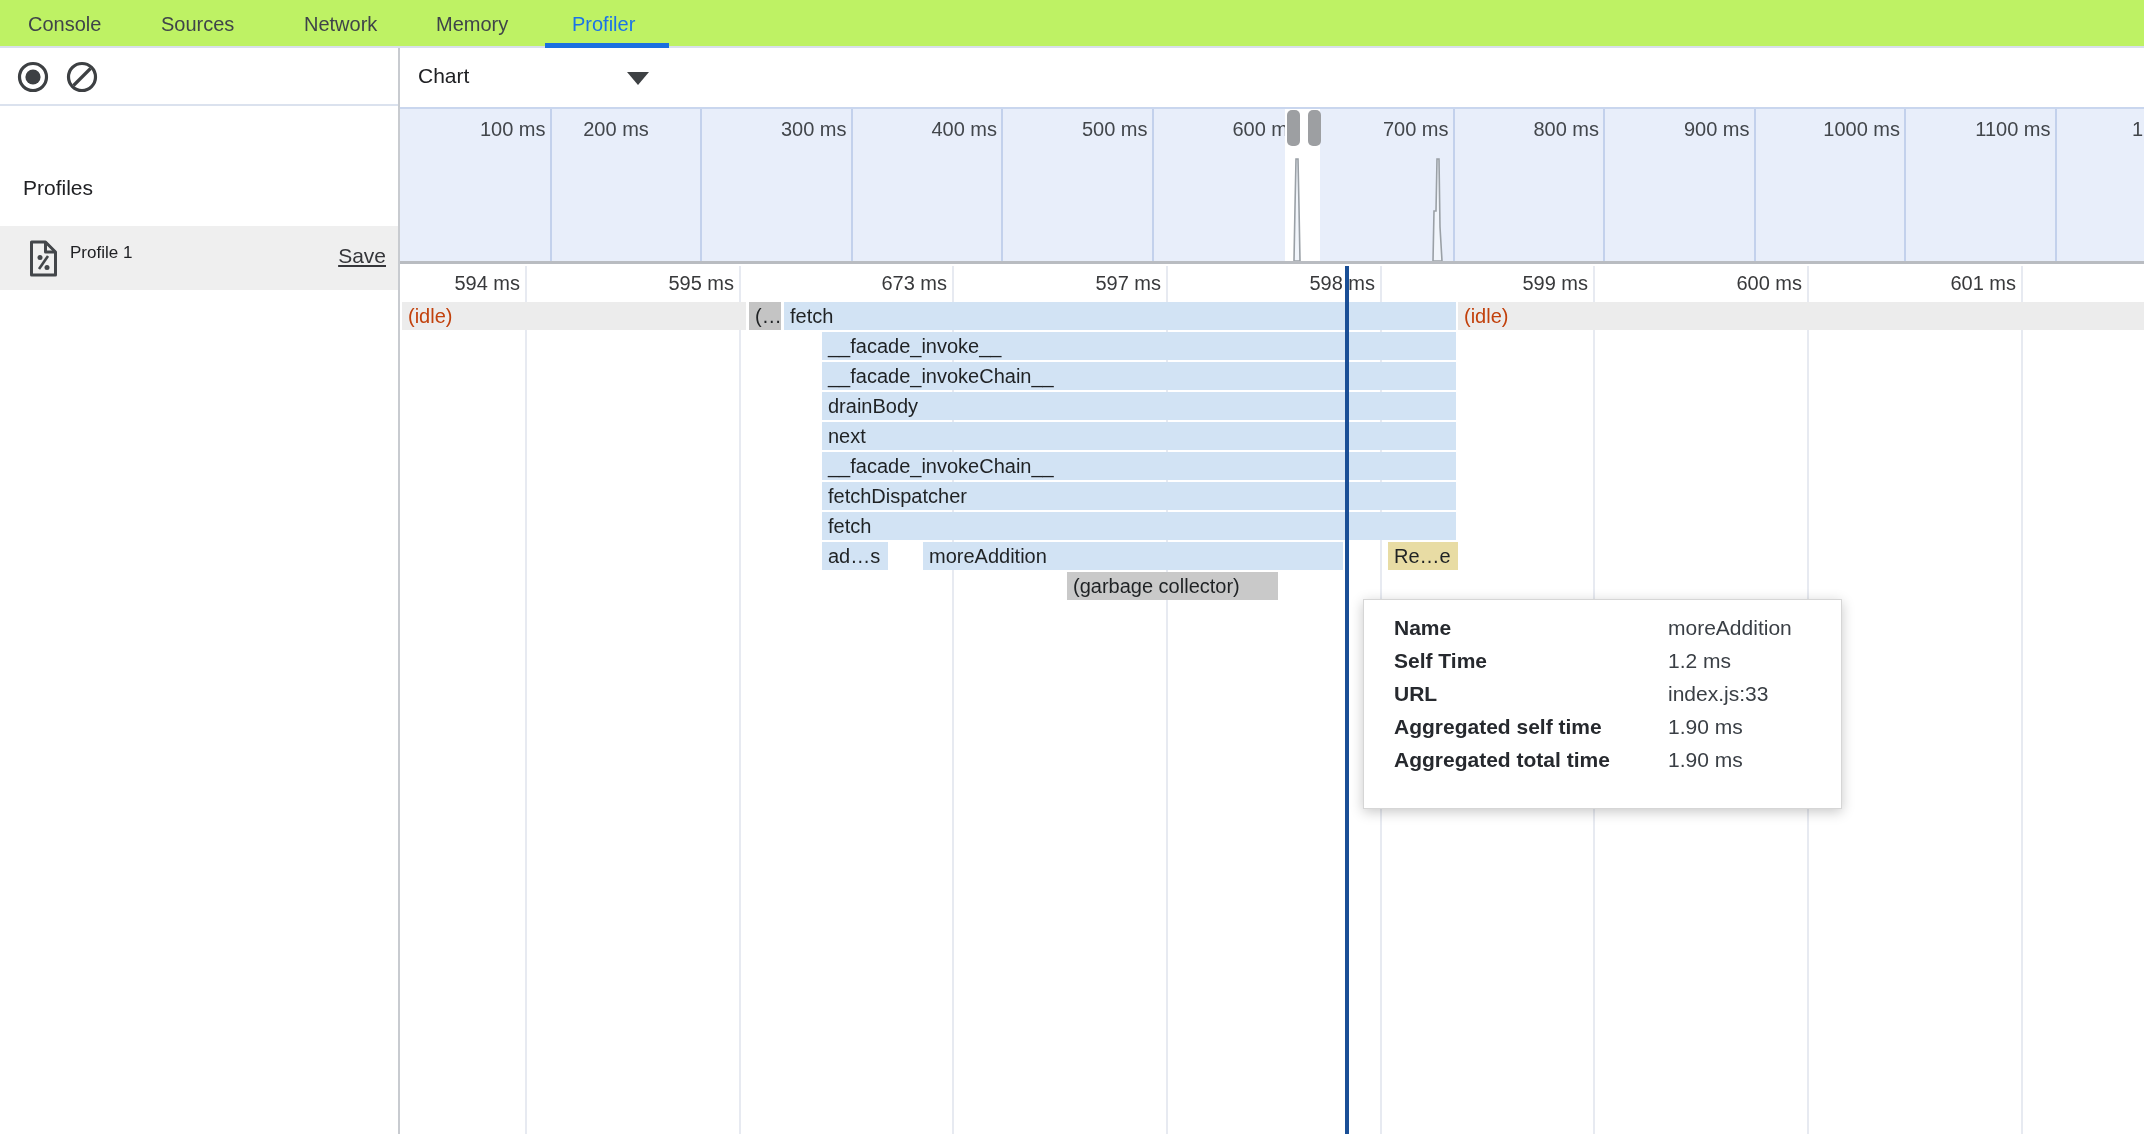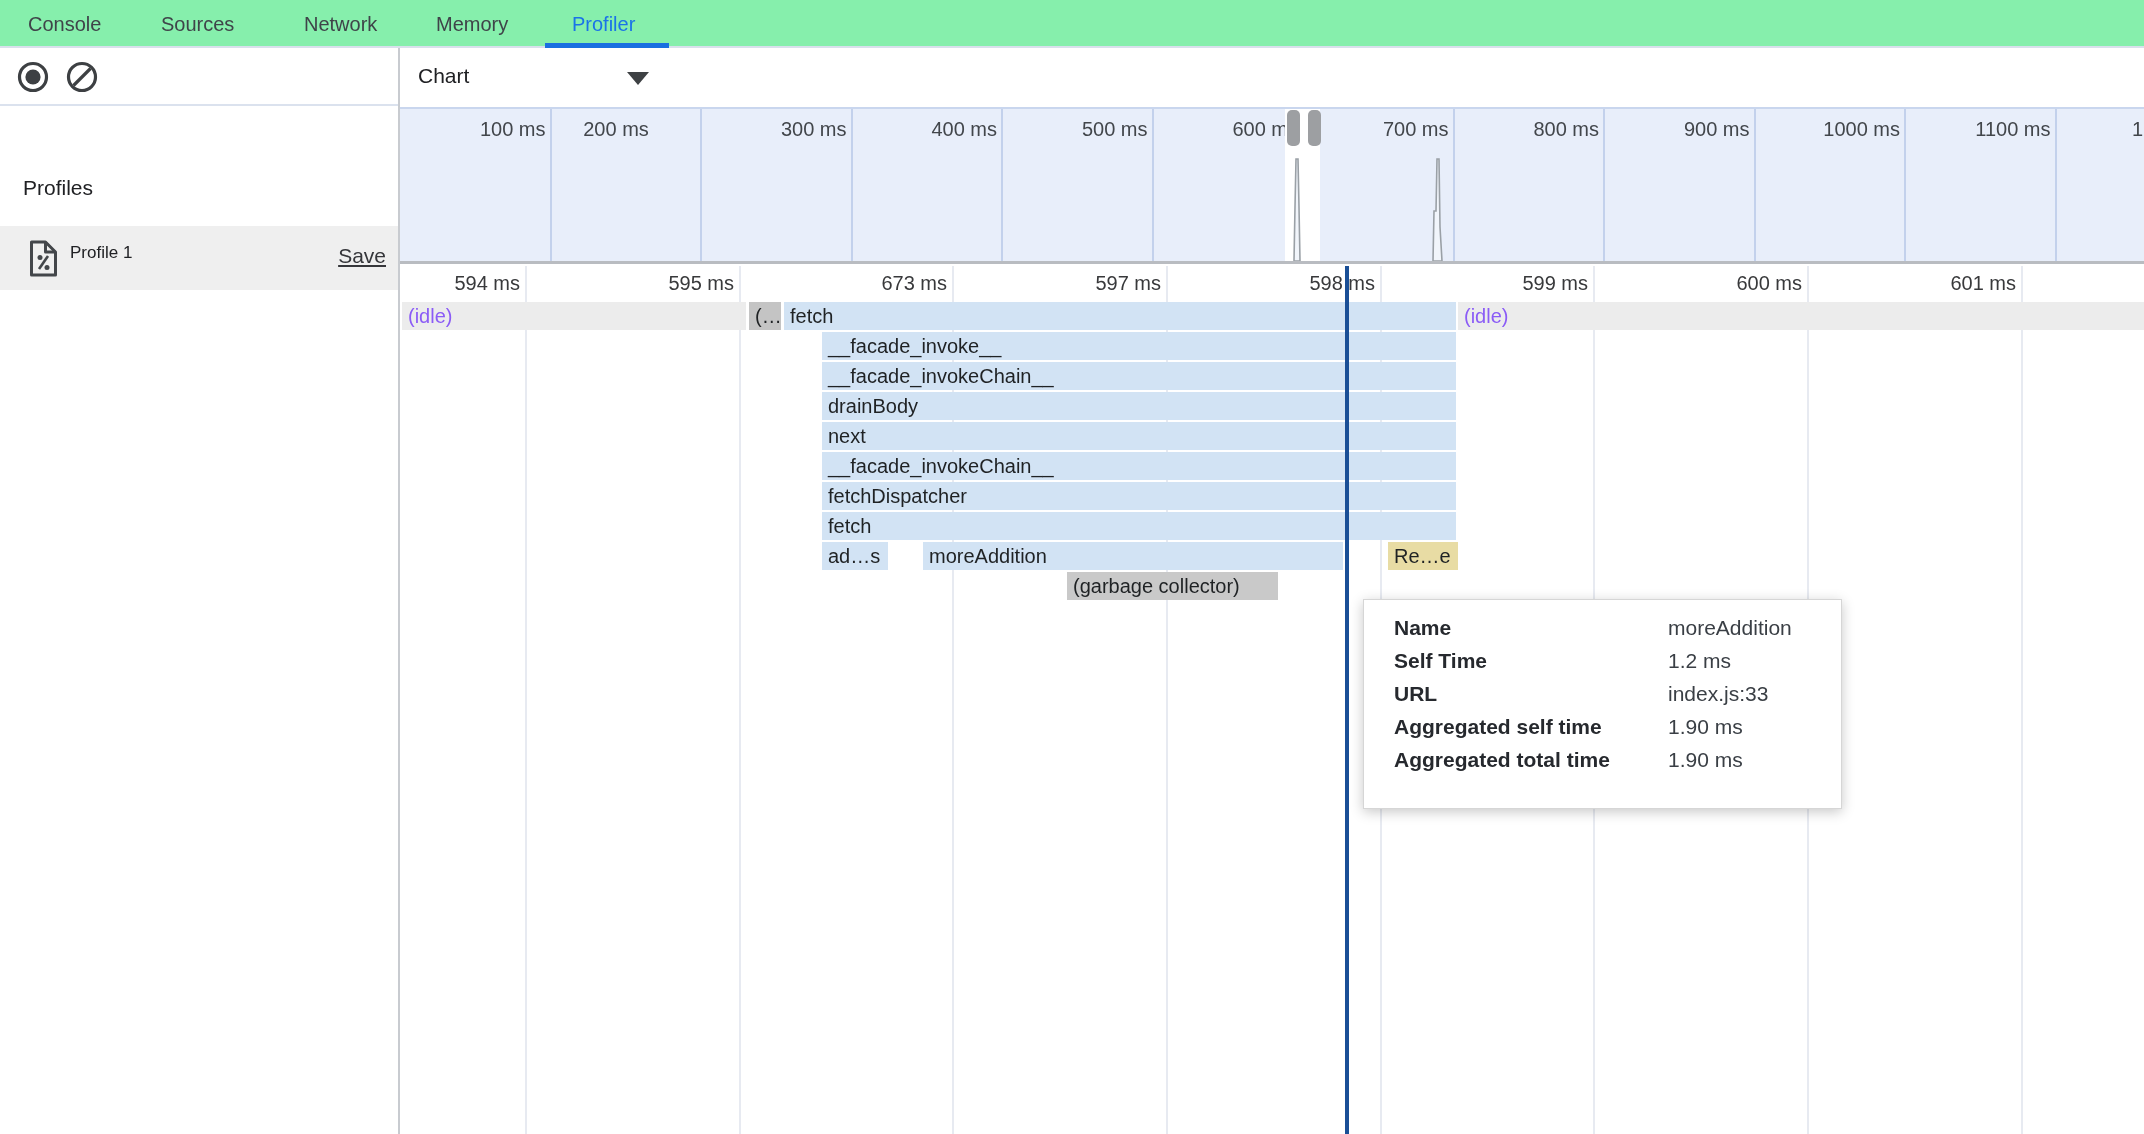--- a/index.html
+++ b/index.html
@@ -2,21 +2,21 @@
 <html><head>
 <meta charset="utf-8">
 <style>
   html,body{margin:0;padding:0;background:#fff;}
   *{box-sizing:border-box;}
   #app{
     position:relative;width:2144px;height:1134px;overflow:hidden;background:#fff;
     font-family:"Liberation Sans","DejaVu Sans",sans-serif;color:#202124;
   }
   
-  .tabbar{position:absolute;left:0;top:0;width:2144px;height:48px;background:#86efac;border-bottom:2px solid #d9e0ec;}
+  .tabbar{position:absolute;left:0;top:0;width:2144px;height:48px;background:#bef264;border-bottom:2px solid #d9e0ec;}
   .tab{position:absolute;top:0;height:46px;line-height:48px;font-size:20px;color:#3f4449;cursor:default;white-space:nowrap;}
   .tab.active{color:#1a73e8;}
   .tab-underline{position:absolute;bottom:-2px;height:5px;background:#1a6fe0;}
   
   .sidebar{position:absolute;left:0;top:48px;width:400px;height:1086px;background:#fff;border-right:2px solid #c8cbd0;}
   .side-toolbar{position:absolute;left:0;top:0;width:398px;height:58px;border-bottom:2px solid #dbe2ee;background:#fff;}
   .icon-btn{position:absolute;top:13px;width:32px;height:32px;}
   .profiles-heading{position:absolute;left:23px;top:128px;font-size:21px;color:#202124;}
   .section-heading{position:absolute;left:22px;top:186px;font-size:19px;color:#5f6368;letter-spacing:.3px;}
   .profile-row{position:absolute;left:0;top:178px;width:398px;height:64px;background:#efefef;}
@@ -34,21 +34,21 @@
   .ov-label{position:absolute;top:9px;height:24px;font-size:20px;color:#42464b;text-align:right;white-space:nowrap;}
   .ov-selection{position:absolute;top:0;height:156px;background:#ffffff;}
   .ov-handle{position:absolute;top:1px;height:36px;background:#9d9fa2;border-radius:5px;}
   .ov-bottom{position:absolute;left:0;top:213px;width:1744px;height:3px;background:#b9bcc1;}
   .ov-spikes{position:absolute;left:0;top:59px;width:1744px;height:156px;pointer-events:none;}
   
   .grid-line{position:absolute;top:218px;width:2px;height:868px;background:#e7eaf1;}
   .ruler-label{position:absolute;top:224px;height:26px;font-size:20px;color:#38393b;text-align:right;white-space:nowrap;background:transparent;}
   .flame-bar{position:absolute;height:28px;line-height:28px;font-size:20px;color:#1f2224;padding-left:6px;white-space:nowrap;overflow:hidden;cursor:default;}
   .flame-bar.js{background:#d2e3f4;}
-  .flame-bar.idle{background:#ececec;color:#8b5cf6;}
+  .flame-bar.idle{background:#ececec;color:#c2410c;}
   .flame-bar.chip{background:#c4c4c4;}
   .flame-bar.gray{background:#c9c9c9;}
   .flame-bar.yellow{background:#e8dca4;}
   .cursor-line{position:absolute;top:218px;width:4px;height:868px;background:#1a4f96;}
   
   .tooltip{position:absolute;width:479px;height:210px;background:#fff;border:1px solid #d6d6d6;box-shadow:0 3px 12px rgba(0,0,0,.22);padding:11px 0 0 30px;z-index:30;}
   .tt-row{height:33px;line-height:33px;font-size:21px;white-space:nowrap;}
   .tt-label{display:inline-block;width:274px;font-weight:bold;color:#26292e;}
   .tt-value{color:#3a3f45;}
 </style>

